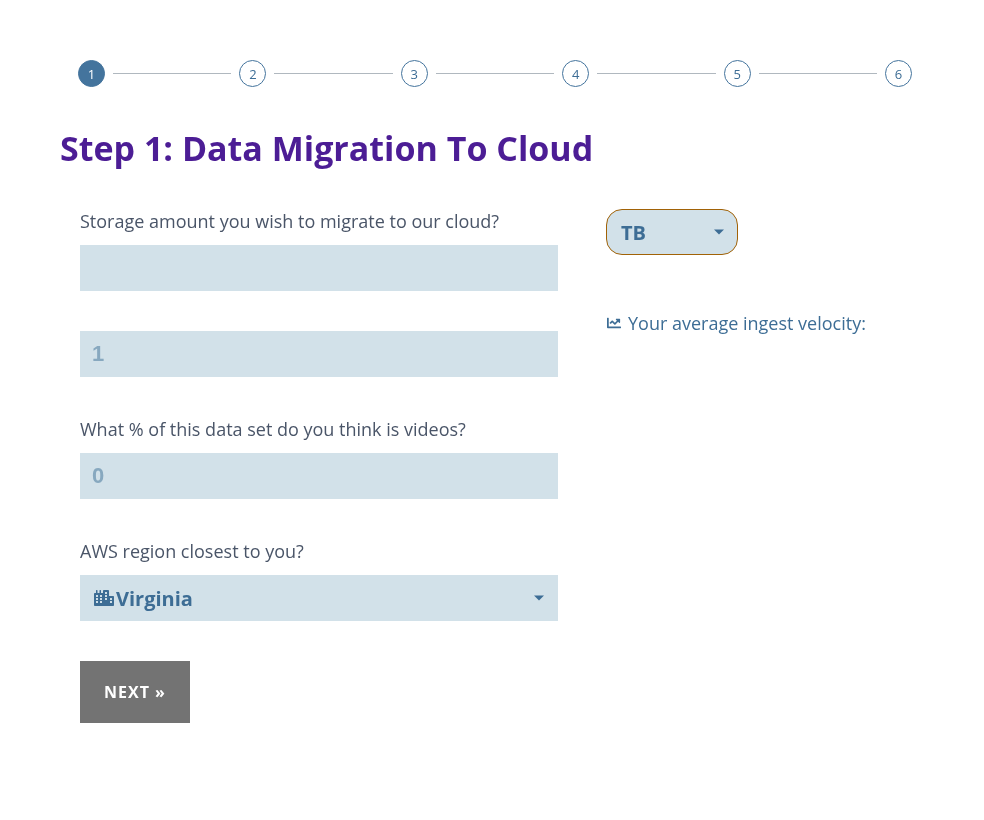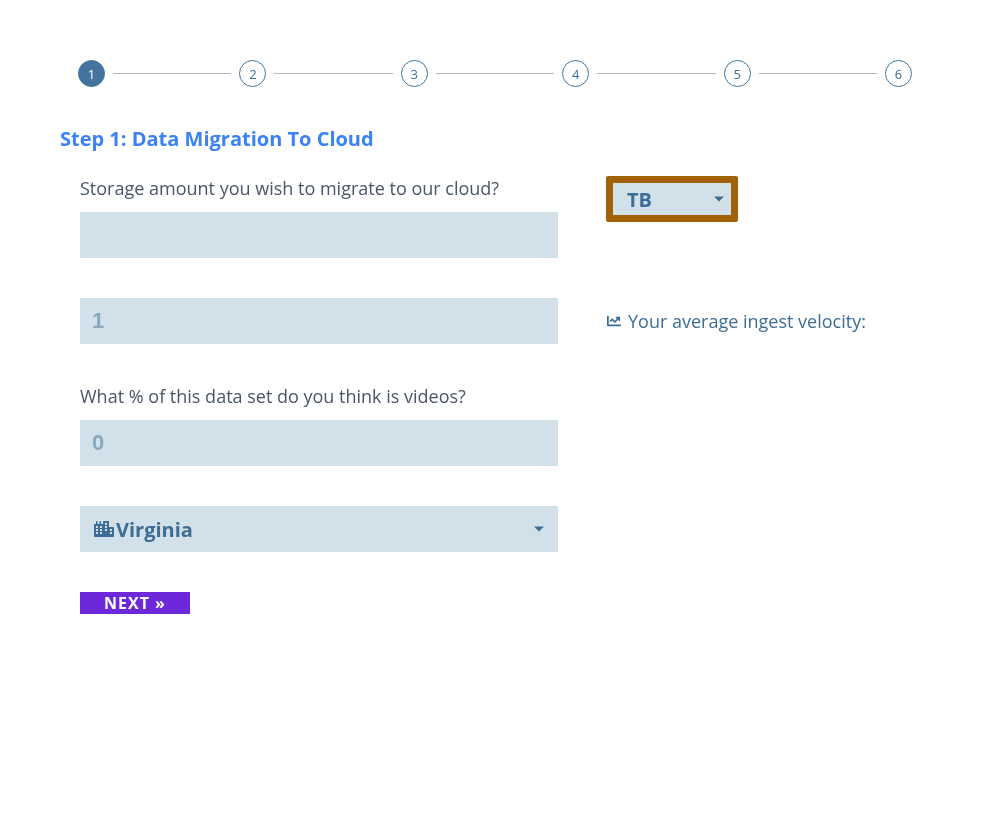--- a/index.html
+++ b/index.html
@@ -42,24 +42,24 @@
     border-color: #44749d;
     color: #ffffff;
   }
   .step-line {
     flex: 1;
     height: 1px;
     background: #b0b8bf;
     margin: 0 8px;
   }
   .step-title {
-    font-size: 20px;
-    font-weight: 700;
-    color: #3b82f6;
-    margin-bottom: 24px;
+    font-size: 34px;
+    font-weight: 700;
+    color: #4c1d95;
+    margin-bottom: 38px;
   }
   .form-row {
     display: flex;
     gap: 48px;
     padding-left: 20px;
   }
   .left-col {
     width: 478px;
   }
   .right-col {
@@ -94,22 +94,22 @@
     position: relative;
     width: 100%;
   }
   .select-wrapper.small {
     width: 132px;
   }
   .select-box {
     width: 100%;
     height: 46px;
     background: #d2e1e9;
-    border: 7px solid #a16207;
-    border-radius: 2px;
+    border: 1px solid #a16207;
+    border-radius: 16px;
     padding: 0 14px;
     font-size: 20px;
     font-weight: 700;
     color: #3d6d95;
     display: flex;
     align-items: center;
     cursor: pointer;
   }
   .select-box.region {
     border-radius: 0;
@@ -137,24 +137,24 @@
   }
   .velocity-box {
     border: 1px solid #9eaab3;
     padding: 10px 12px;
     font-size: 16px;
     color: #5a6470;
     background: #ffffff;
     width: 304px;
   }
   .next-btn {
-    background: #6d28d9;
+    background: #737373;
     color: #ffffff;
     border: none;
-    padding: 0 24px;
+    padding: 20px 24px;
     font-size: 16px;
     font-weight: 700;
     letter-spacing: 1px;
     cursor: pointer;
     font-family: inherit;
   }
   .region-icon {
     display: inline-flex;
     margin-right: 2px;
   }
@@ -192,20 +192,21 @@
       <div class="field-group">
         <input class="text-input" type="text" placeholder="1" style="">
       </div>
 
       <div class="field-group">
         <label class="field-label">What % of this data set do you think is videos?</label>
         <input class="text-input" type="text" placeholder="0" style="">
       </div>
 
       <div class="field-group">
+        <label class="field-label">AWS region closest to you?</label>
         <div class="select-wrapper">
           <div class="select-box region">
             <span class="region-icon">
               <svg width="20" height="18" viewBox="0 0 640 512" fill="#3d6d95">
                   <path d="M616 192H480V24c0-13.26-10.74-24-24-24H312c-13.26 0-24 10.74-24 24v72h-64V16c0-8.84-7.16-16-16-16h-16c-8.84 0-16 7.16-16 16v80h-64V16c0-8.84-7.16-16-16-16H80c-8.84 0-16 7.16-16 16v80H24c-13.26 0-24 10.74-24 24v360c0 17.67 14.33 32 32 32h576c17.67 0 32-14.33 32-32V216c0-13.26-10.74-24-24-24zM128 404c0 6.63-5.37 12-12 12H76c-6.63 0-12-5.37-12-12v-40c0-6.63 5.37-12 12-12h40c6.63 0 12 5.37 12 12v40zm0-96c0 6.63-5.37 12-12 12H76c-6.63 0-12-5.37-12-12v-40c0-6.63 5.37-12 12-12h40c6.63 0 12 5.37 12 12v40zm0-96c0 6.63-5.37 12-12 12H76c-6.63 0-12-5.37-12-12v-40c0-6.63 5.37-12 12-12h40c6.63 0 12 5.37 12 12v40zm128 192c0 6.63-5.37 12-12 12h-40c-6.63 0-12-5.37-12-12v-40c0-6.63 5.37-12 12-12h40c6.63 0 12 5.37 12 12v40zm0-96c0 6.63-5.37 12-12 12h-40c-6.63 0-12-5.37-12-12v-40c0-6.63 5.37-12 12-12h40c6.63 0 12 5.37 12 12v40zm0-96c0 6.63-5.37 12-12 12h-40c-6.63 0-12-5.37-12-12v-40c0-6.63 5.37-12 12-12h40c6.63 0 12 5.37 12 12v40zm160 96c0 6.63-5.37 12-12 12h-40c-6.63 0-12-5.37-12-12v-40c0-6.63 5.37-12 12-12h40c6.63 0 12 5.37 12 12v40zm0-96c0 6.63-5.37 12-12 12h-40c-6.63 0-12-5.37-12-12v-40c0-6.63 5.37-12 12-12h40c6.63 0 12 5.37 12 12v40zm0-96c0 6.63-5.37 12-12 12h-40c-6.63 0-12-5.37-12-12V76c0-6.63 5.37-12 12-12h40c6.63 0 12 5.37 12 12v40zm160 288c0 6.63-5.37 12-12 12h-40c-6.63 0-12-5.37-12-12v-40c0-6.63 5.37-12 12-12h40c6.63 0 12 5.37 12 12v40zm0-96c0 6.63-5.37 12-12 12h-40c-6.63 0-12-5.37-12-12v-40c0-6.63 5.37-12 12-12h40c6.63 0 12 5.37 12 12v40z"></path>
                 </svg>
             </span>
             <span>Virginia</span>
           </div>
           <div class="caret"></div>
@@ -218,21 +219,21 @@
     <div class="right-col">
       <div class="field-group">
         <div class="select-wrapper small">
           <div class="select-box">
             <span>TB</span>
           </div>
           <div class="caret"></div>
         </div>
       </div>
 
-      <div class="field-group" style="margin-top:87px;">
+      <div class="field-group" style="margin-top:56px;">
         <div class="velocity-label">
           <span class="chart-icon">
             <svg width="16" height="14" viewBox="0 0 512 512" fill="#3d6d95">
                 <path d="M496 384H64V80c0-8.84-7.16-16-16-16H16C7.16 64 0 71.16 0 80v336c0 17.67 14.33 32 32 32h464c8.84 0 16-7.16 16-16v-32c0-8.84-7.16-16-16-16zM464 96H345.94c-21.38 0-32.09 25.85-16.97 40.97l32.4 32.4L288 242.75l-73.37-73.37c-12.5-12.5-32.76-12.5-45.25 0l-68.69 68.69c-6.25 6.25-6.25 16.38 0 22.63l22.62 22.62c6.25 6.25 16.38 6.25 22.63 0L192 237.25l73.37 73.37c12.5 12.5 32.76 12.5 45.25 0l96-96 32.4 32.4c15.12 15.12 40.97 4.41 40.97-16.97V112c.01-8.84-7.15-16-15.99-16z"></path>
               </svg>
           </span>
           <span>Your average ingest velocity:</span>
         </div>
       </div>
     </div>

